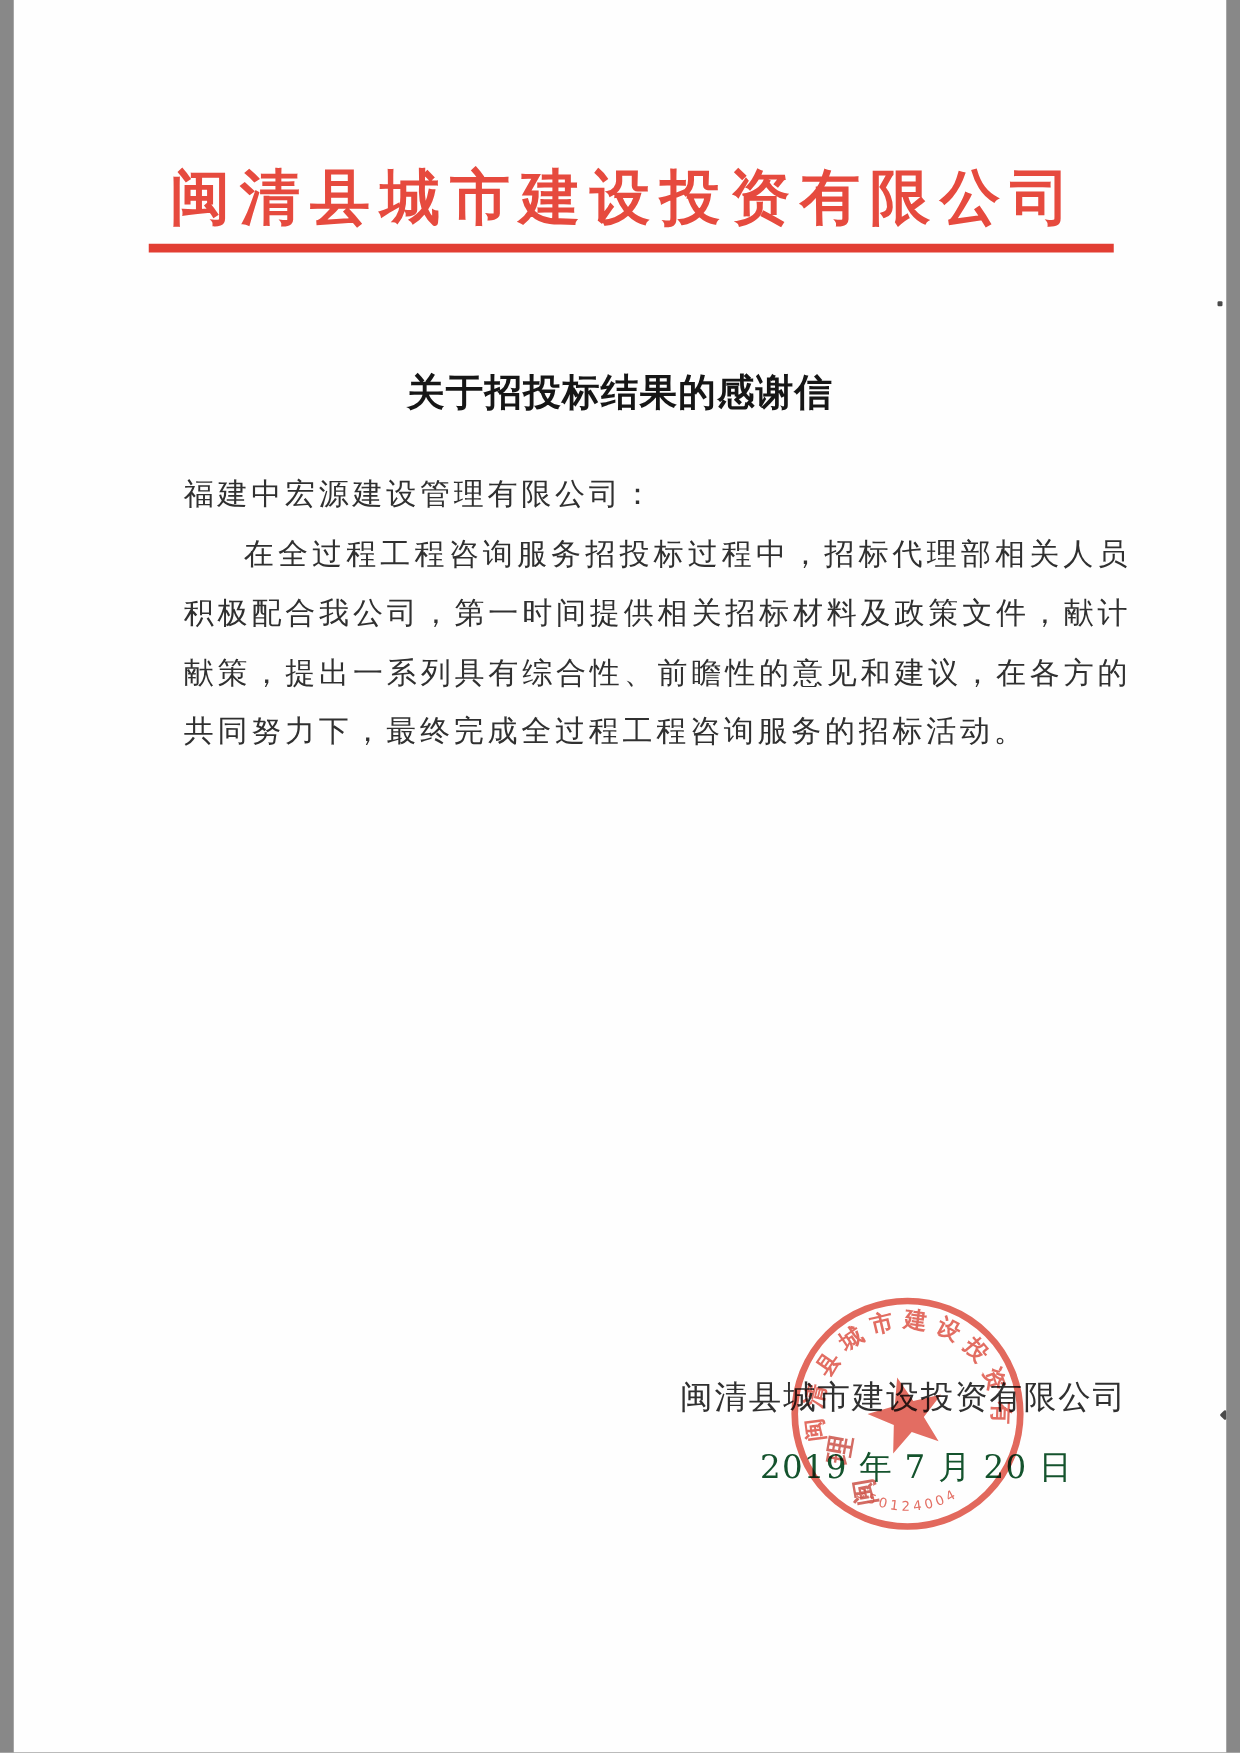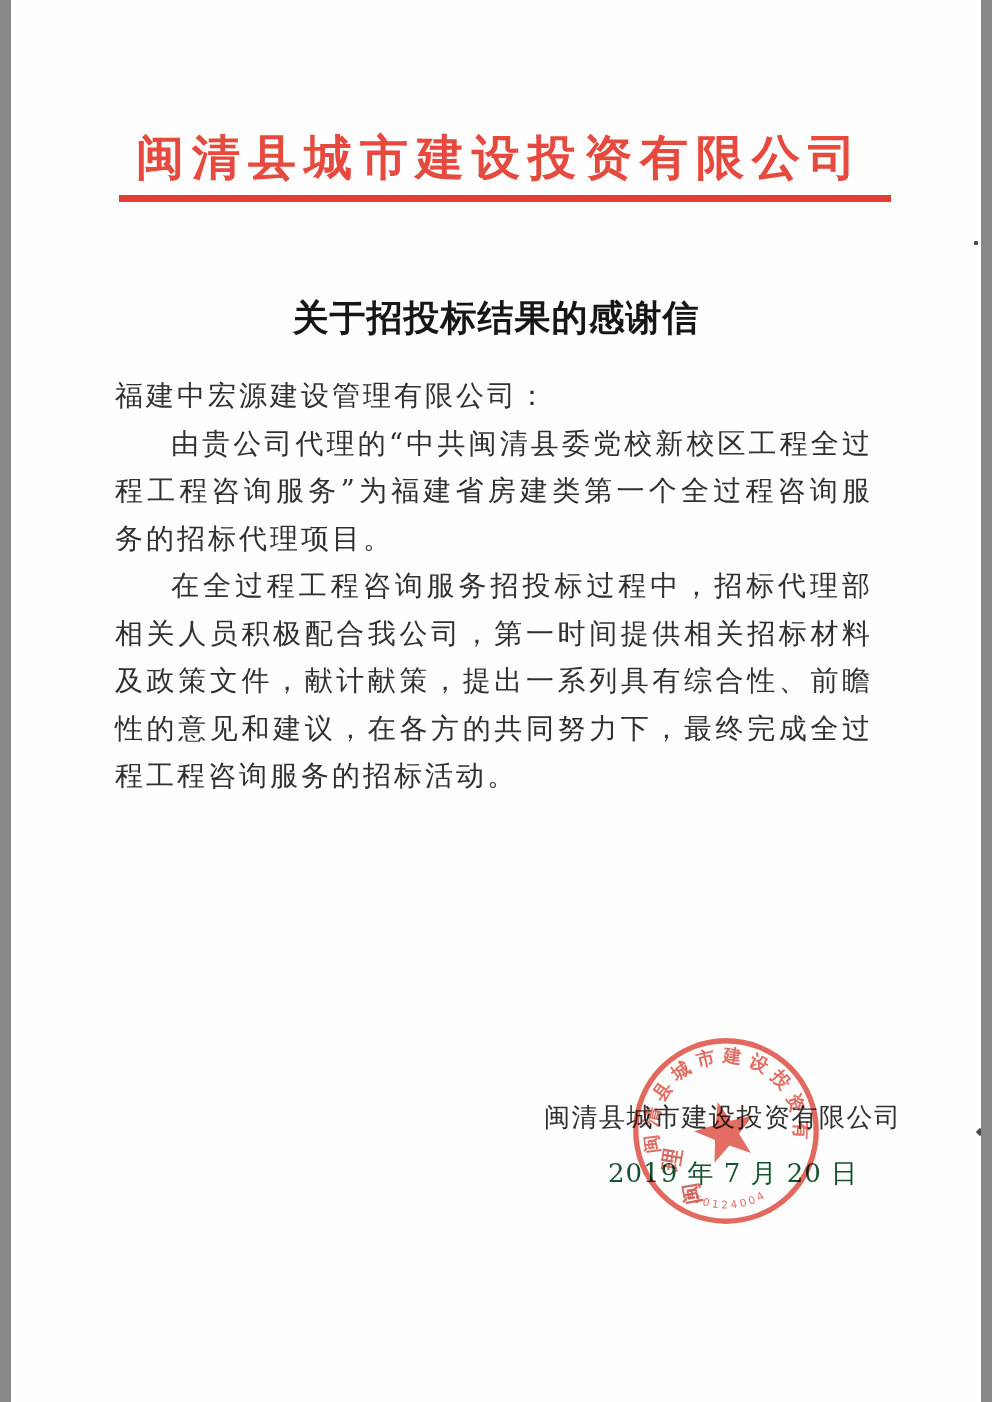--- a/index.html
+++ b/index.html
@@ -26,28 +26,28 @@
   .letterhead-rule{
     position:absolute;top:195px;left:108px;
     width:772px;height:7px;
     background:#e23e33;
   }
   .doc-title{
     position:absolute;top:294px;left:0;right:0;
     text-align:center;
     font-family:"DejaVu Sans","Liberation Sans",sans-serif;
     font-weight:bold;
-    font-size:36px;
+    font-size:30px;
     letter-spacing:1px;
     color:#161616;
     white-space:nowrap;
   }
   .body-block{
-    position:absolute;top:372px;left:104px;width:758px;
-    font-size:28px;
+    position:absolute;top:372px;left:136px;width:758px;
+    font-size:24px;
     letter-spacing:3px;
     line-height:47.5px;
     color:#303030;
     text-align:justify;
     text-justify:inter-character;
   }
   .body-block p{margin:0;text-indent:2em;}
   .body-block .salutation{text-indent:0;}
   .signature-company{
     position:absolute;top:1100px;left:533px;
@@ -78,21 +78,20 @@
 <div class="page">
 
   <div class="letterhead-title">闽清县城市建设投资有限公司</div>
 
   <div class="letterhead-rule"></div>
 
   <div class="doc-title">关于招投标结果的感谢信</div>
 
   <div class="body-block">
     <p class="salutation">福建中宏源建设管理有限公司：</p>
-    <p>由贵公司代理的“中共闽清县委党校新校区工程全过程工程咨询服务”为福建省房建类第一个全过程咨询服务的招标代理项目。</p>
     <p>在全过程工程咨询服务招投标过程中，招标代理部相关人员积极配合我公司，第一时间提供相关招标材料及政策文件，献计献策，提出一系列具有综合性、前瞻性的意见和建议，在各方的共同努力下，最终完成全过程工程咨询服务的招标活动。</p>
   </div>
 
   <div class="signature-company">闽清县城市建设投资有限公司</div>
 
   <div class="signature-date">2019 年 7 月 20 日</div>
 
   <div class="seal">
     <svg viewBox="0 0 200 200" width="194" height="194" xmlns="http://www.w3.org/2000/svg">
       <defs>

